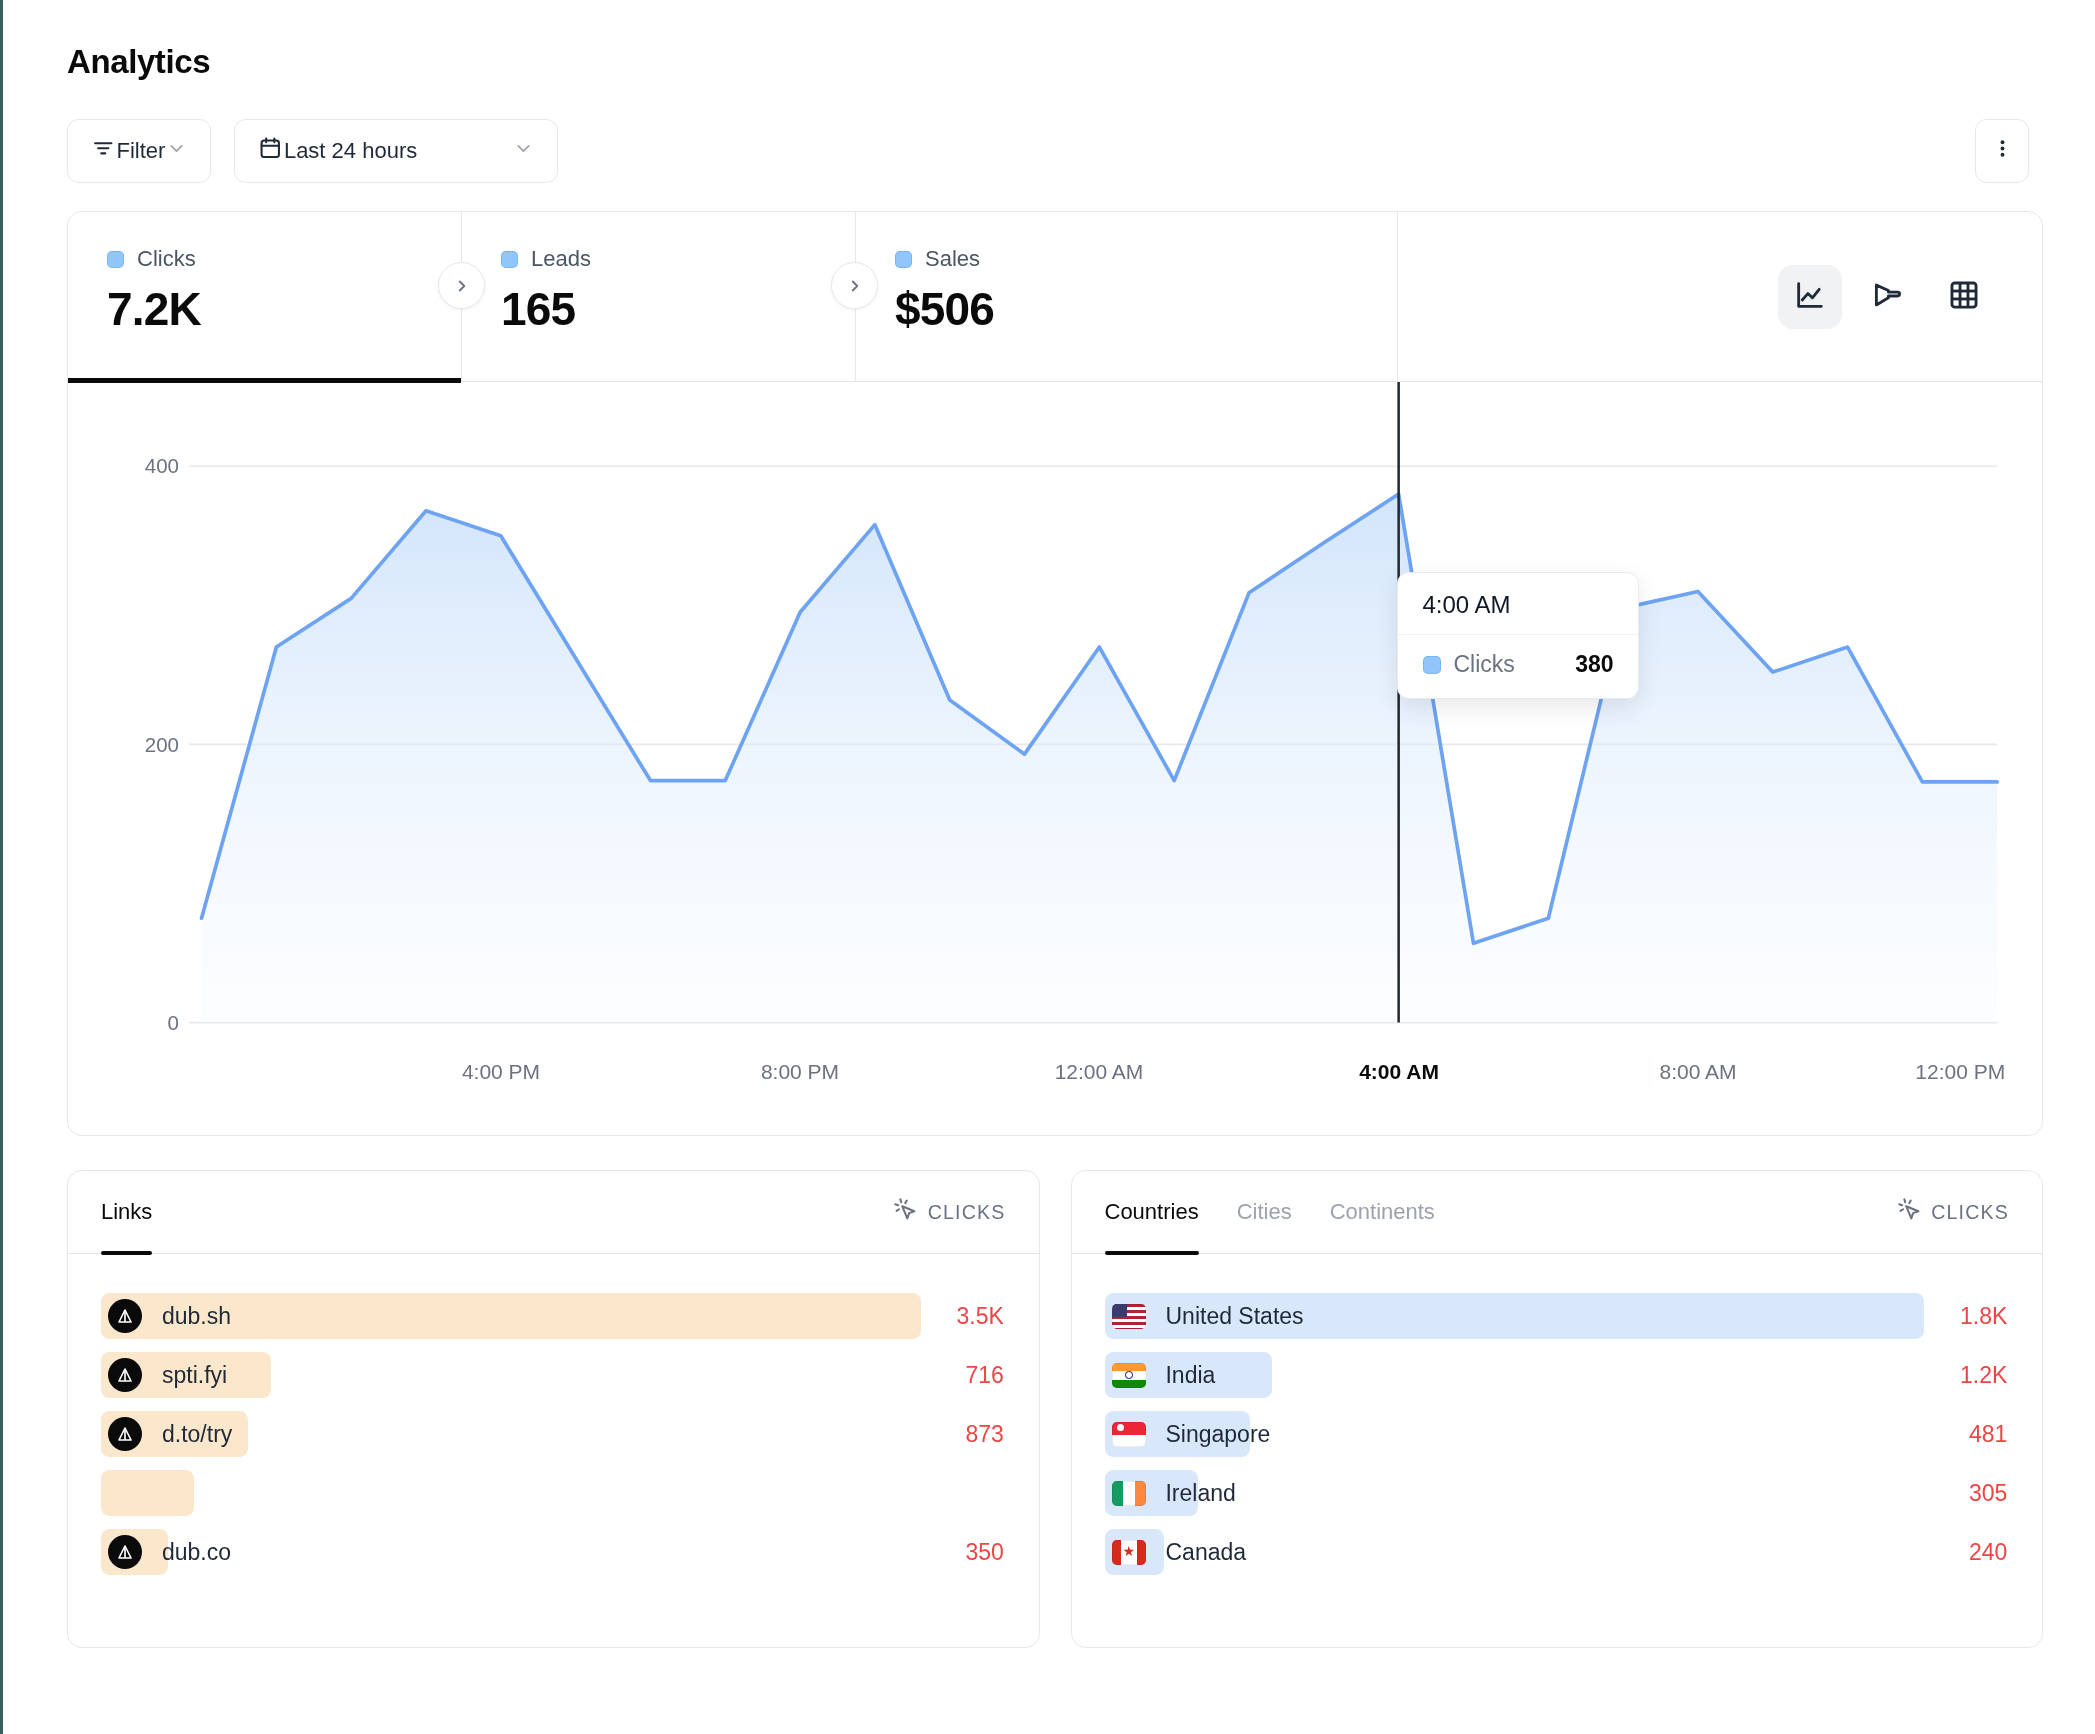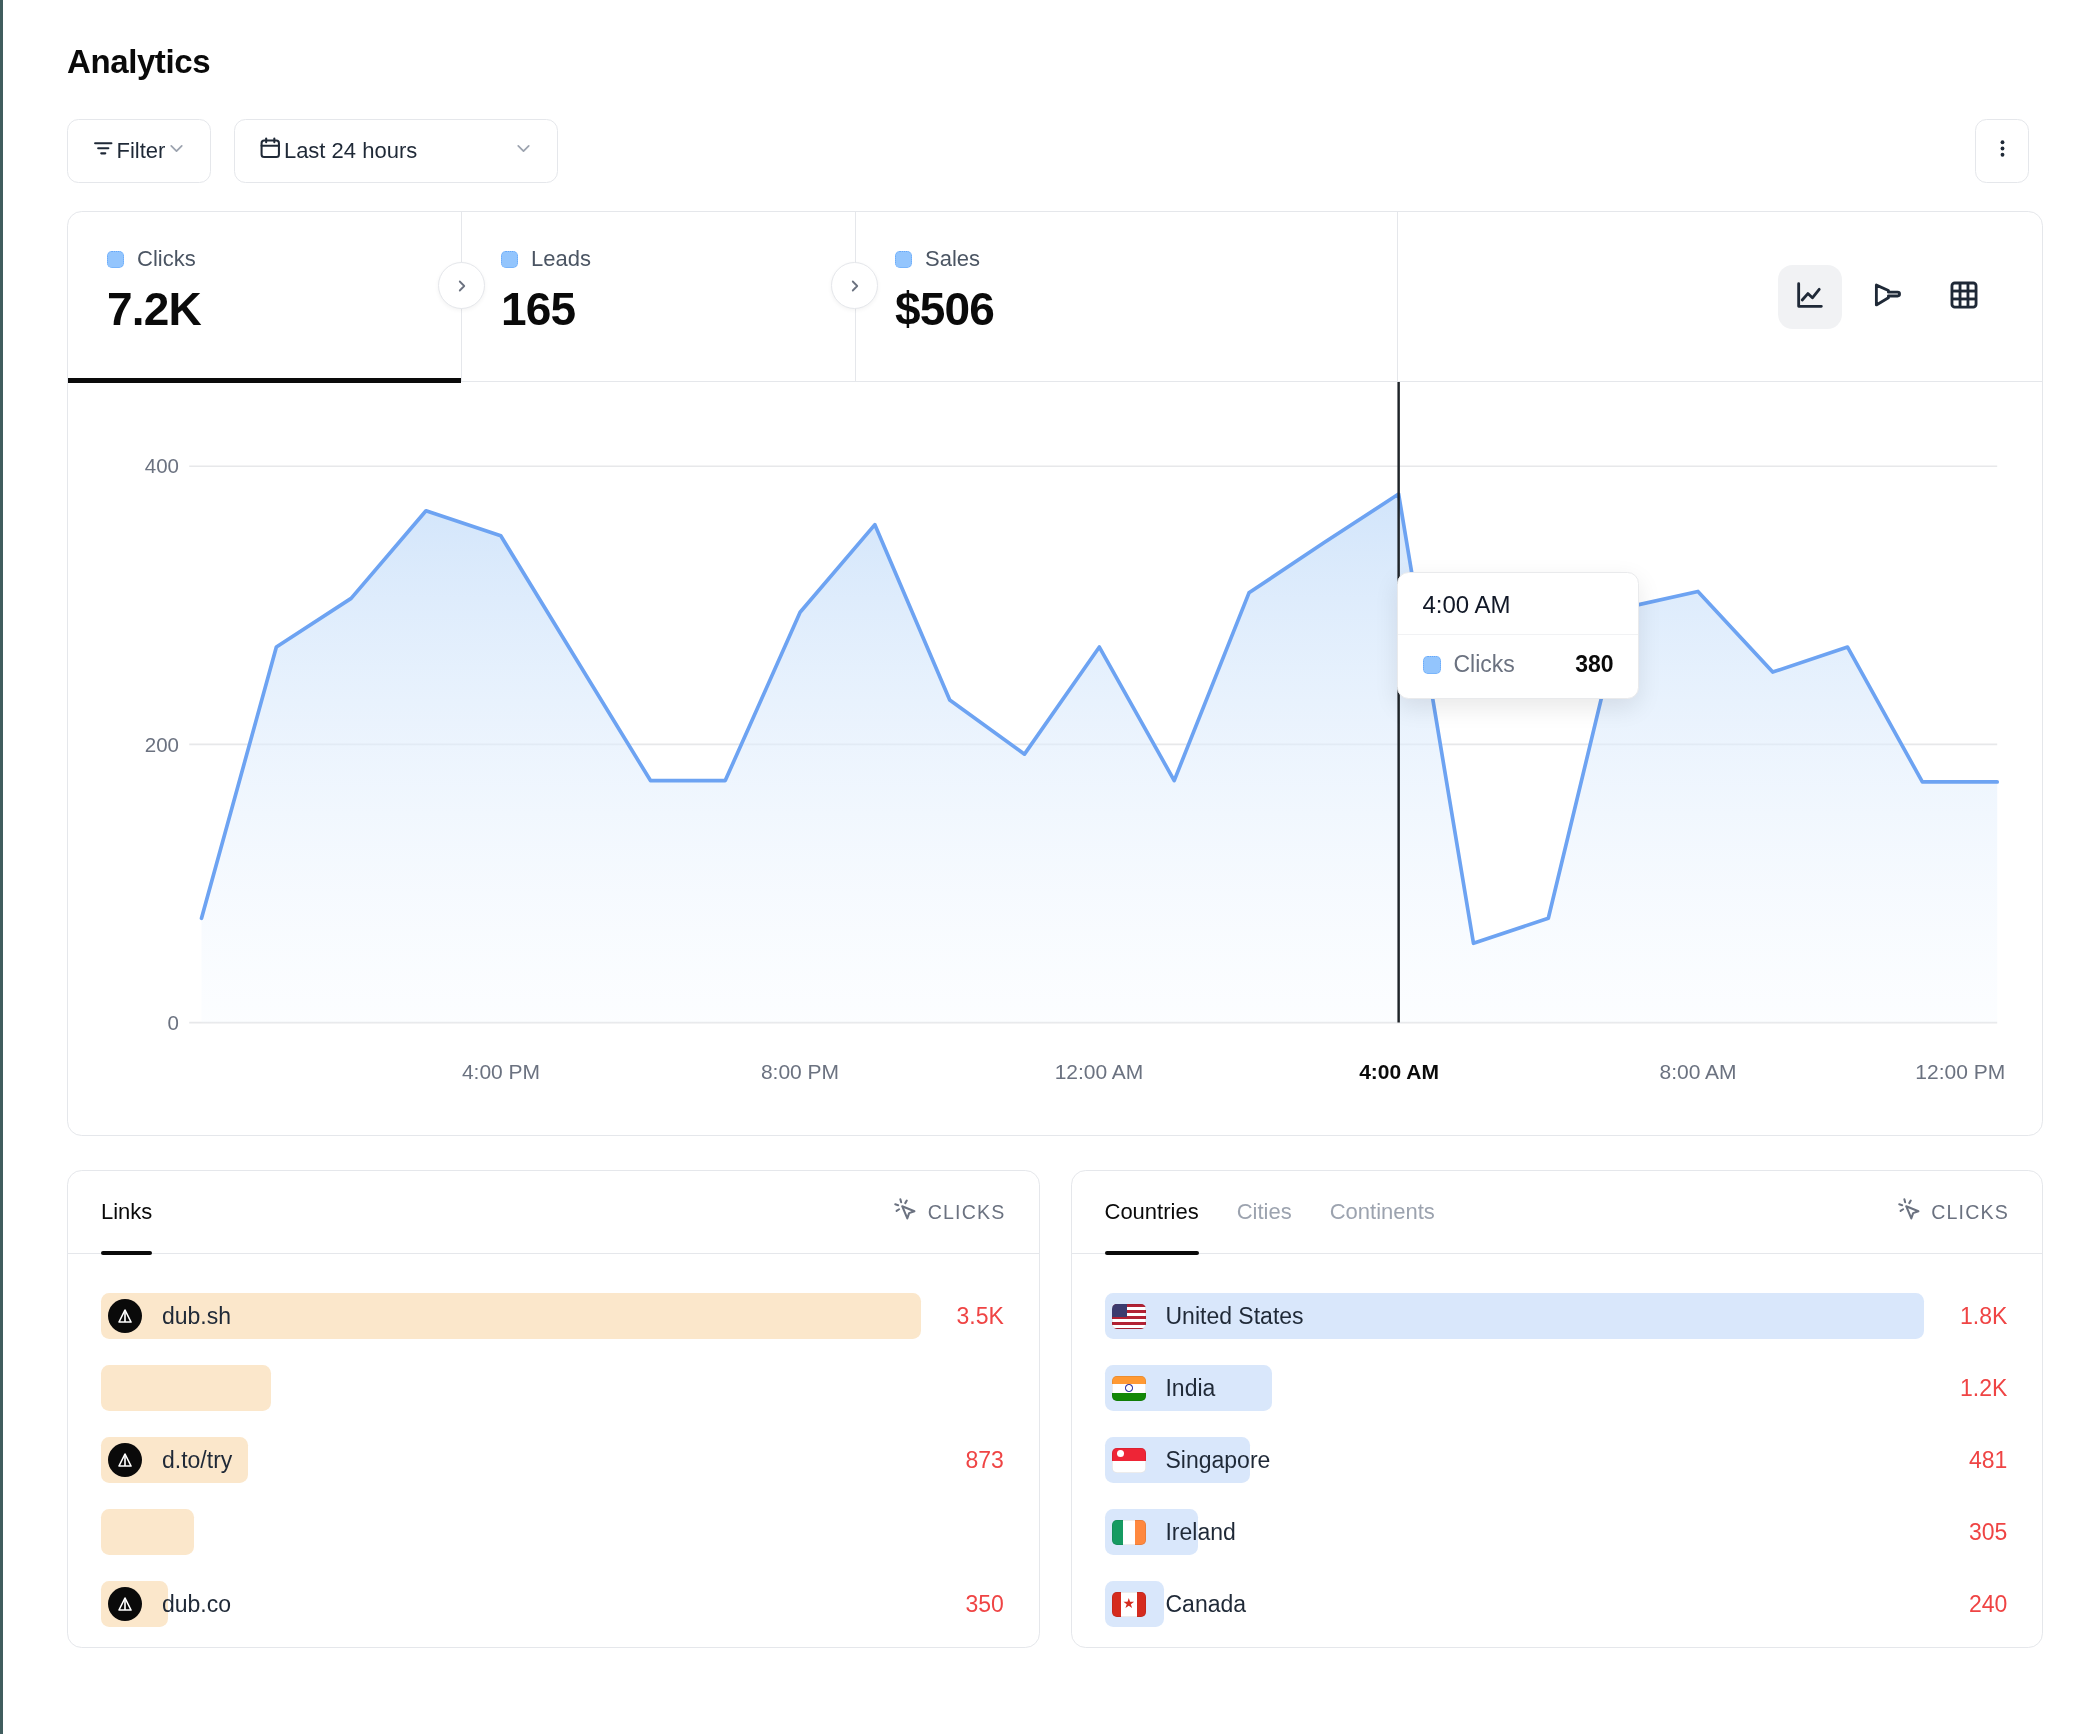--- a/index.html
+++ b/index.html
@@ -58,21 +58,21 @@
 
   
   .bottom-row { margin-top: 34px; display: flex; gap: 31px; }
   .panel-card { flex: 1 1 0; height: 478px; border: 1.6px solid #e5e7eb; border-radius: 14.7px; background: #fff; overflow: hidden; }
   .panel-header { height: 83px; display: flex; align-items: center; gap: 38px; padding: 0 33px; border-bottom: 1.6px solid #e5e7eb; }
   .panel-tab { position: relative; height: 83px; display: flex; align-items: center; font-size: 22px; color: #9ca3af; cursor: pointer; }
   .panel-tab.active { color: #0a0a0a; }
   .panel-tab.active::after { content: ""; position: absolute; left: 0; right: 0; bottom: -1.6px; height: 4.1px; background: #0a0a0a; border-radius: 2.5px; }
   .metric-chip { margin-left: auto; display: flex; align-items: center; gap: 9.8px; font-size: 19.6px; letter-spacing: .06em;
     color: #6b7280; font-weight: 500; cursor: pointer; }
-  .panel-rows { padding: 39px 33px 0; display: flex; flex-direction: column; gap: 26px; }
+  .panel-rows { padding: 39px 33px 0; display: flex; flex-direction: column; gap: 13px; }
   .data-row { position: relative; height: 46px; display: flex; align-items: center; cursor: pointer; }
   .data-row .bar { position: absolute; left: 0; top: 0; bottom: 0; border-radius: 8.2px;
     width: calc((100% - 85px) * var(--frac)); }
   .bar.peach { background: #fbe7cb; }
   .bar.blue { background: #d9e7fb; }
   .row-content { position: relative; z-index: 1; display: flex; align-items: center; gap: 19.6px; width: 100%; padding-left: 7.4px; }
   .row-label { font-size: 23px; color: #1f2937; }
   .row-value { margin-left: auto; font-size: 23px; color: #ef4444; padding-right: 1.6px; }
   .link-avatar { width: 34px; height: 34px; border-radius: 50%; background: #0a0a0a; display: flex; align-items: center; justify-content: center; }
   .flag { width: 34px; height: 25px; border-radius: 4.9px; position: relative; overflow: hidden; flex: 0 0 auto;
@@ -277,20 +277,30 @@
                   <polygon points="12,4 20,20 4,20" stroke="#fff" stroke-width="2.2" stroke-linejoin="round"></polygon>
                   <line x1="12" y1="4" x2="12" y2="20" stroke="#fff" stroke-width="2.2"></line>
                 </svg>
               </span>
               <span class="row-label">dub.sh</span>
               <span class="row-value">3.5K</span>
             </div>
           </div>
           <div class="data-row" style="--frac: 0.207;">
             <div class="bar peach"></div>
+            <div class="row-content">
+              <span class="link-avatar">
+                <svg width="18" height="18" viewBox="0 0 24 24" fill="none">
+                  <polygon points="12,4 20,20 4,20" stroke="#fff" stroke-width="2.2" stroke-linejoin="round"></polygon>
+                  <line x1="12" y1="4" x2="12" y2="20" stroke="#fff" stroke-width="2.2"></line>
+                </svg>
+              </span>
+              <span class="row-label">spti.fyi</span>
+              <span class="row-value">716</span>
+            </div>
           </div>
           <div class="data-row" style="--frac: 0.179;">
             <div class="bar peach"></div>
             <div class="row-content">
               <span class="link-avatar">
                 <svg width="18" height="18" viewBox="0 0 24 24" fill="none">
                   <polygon points="12,4 20,20 4,20" stroke="#fff" stroke-width="2.2" stroke-linejoin="round"></polygon>
                   <line x1="12" y1="4" x2="12" y2="20" stroke="#fff" stroke-width="2.2"></line>
                 </svg>
               </span>

